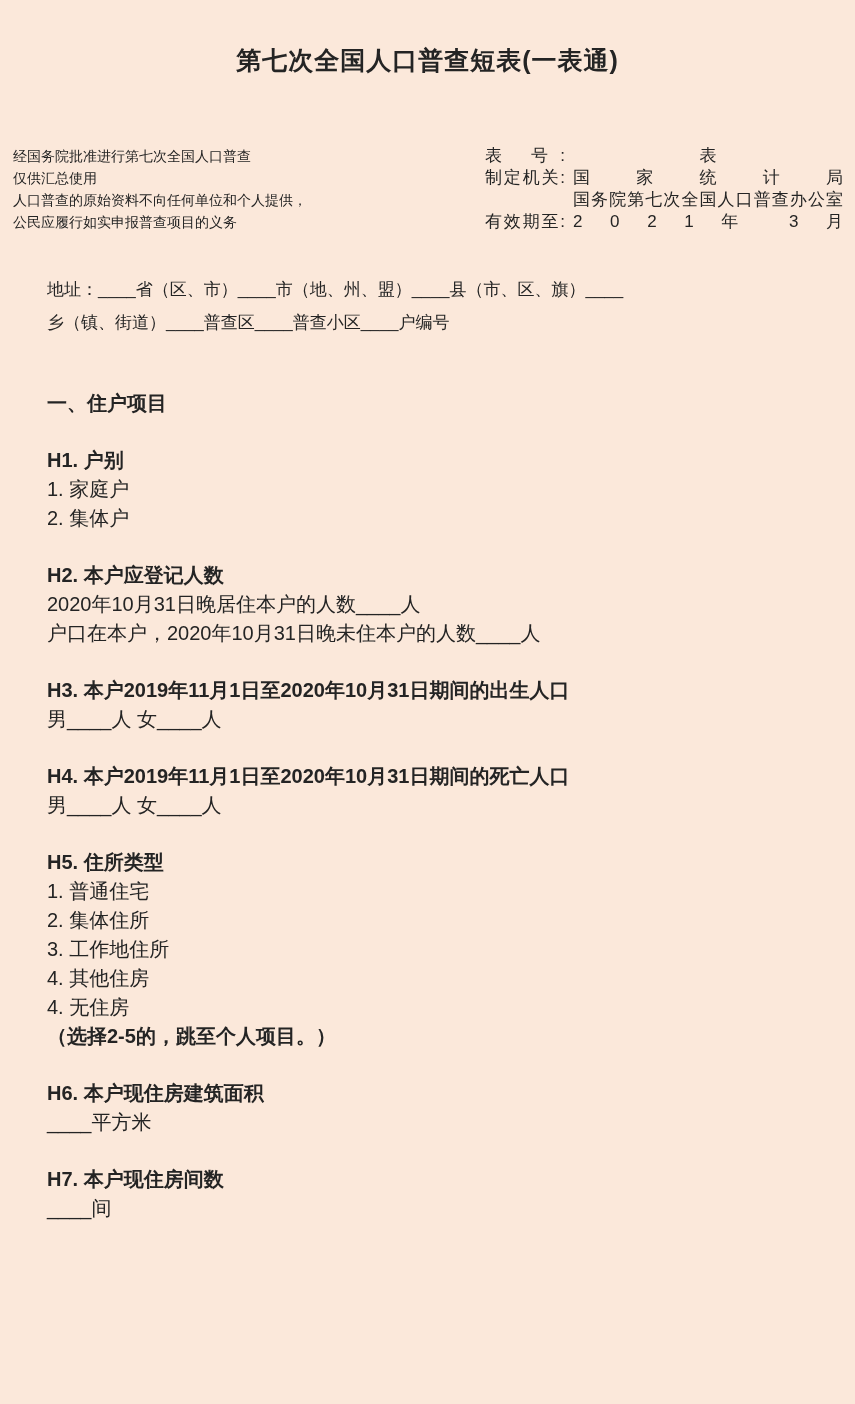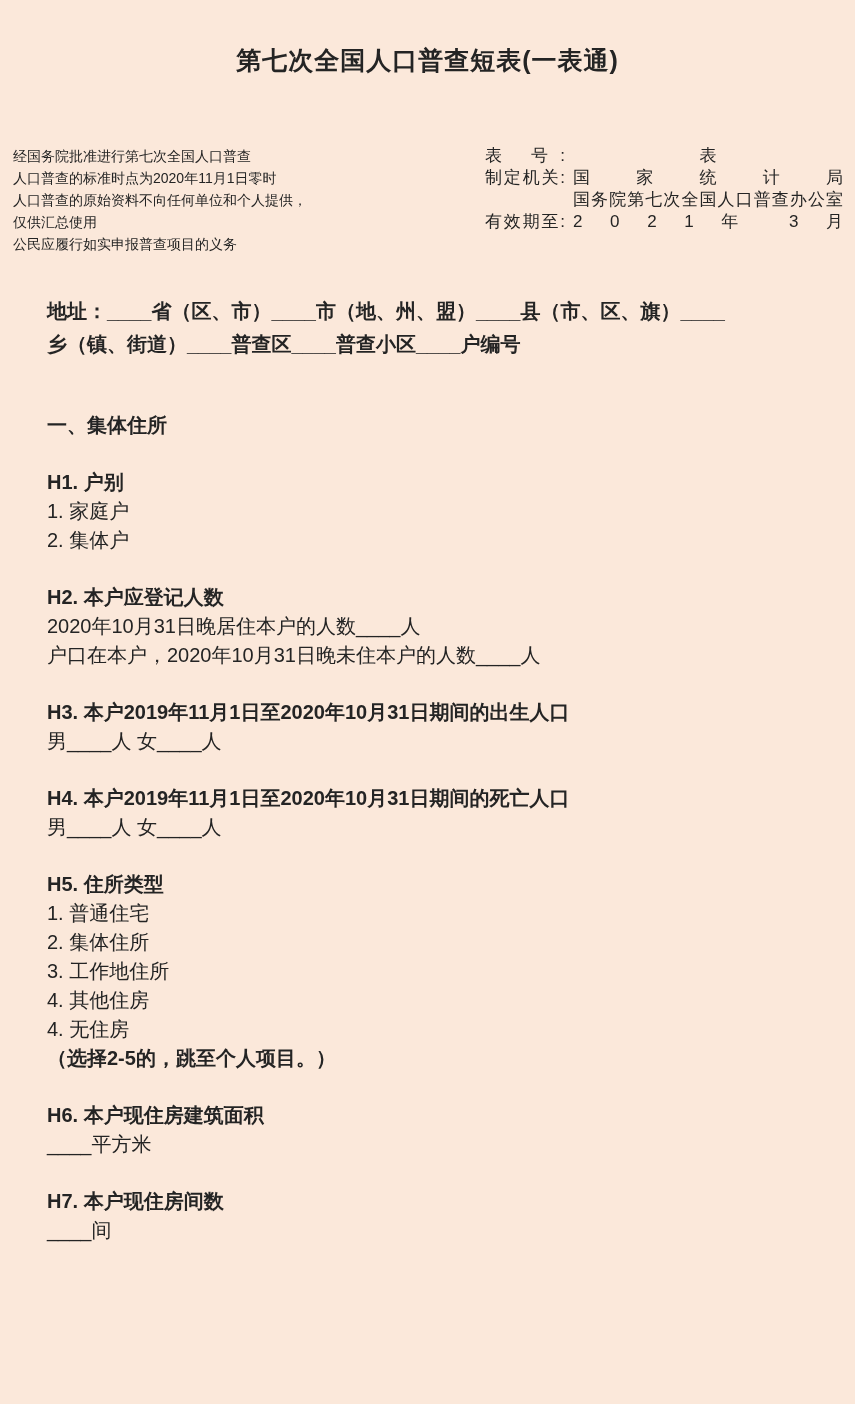--- a/index.html
+++ b/index.html
@@ -49,22 +49,22 @@
     text-align: justify;
     text-align-last: justify;
   }
   .meta-value.center {
     text-align: center;
     text-align-last: center;
   }
 
   .address {
     margin: 40px 48px 8px 47px;
-    font-weight: 700;
-    font-size: 20px;
+    font-weight: 400;
+    font-size: 17px;
     line-height: 33px;
   }
 
   .section-title {
     margin: 50px 0 0 47px;
     font-weight: 700;
     font-size: 20px;
     line-height: 29px;
   }
 
@@ -79,23 +79,22 @@
 </head>
 <body>
 
 <div class="page">
 
   <div class="title">第七次全国人口普查短表(一表通)</div>
 
   <div class="header-row">
     <div class="header-left">
       <div>经国务院批准进行第七次全国人口普查</div>
-      <div>人口普查的标准时点为2020年11月1日零时</div>
+      <div>仅供汇总使用</div>
       <div>人口普查的原始资料不向任何单位和个人提供，</div>
-      <div>仅供汇总使用</div>
       <div>公民应履行如实申报普查项目的义务</div>
     </div>
     <div class="header-right">
       <div class="meta-row">
         <span class="meta-label">表 号:</span>
         <span class="meta-value center">表</span>
       </div>
       <div class="meta-row">
         <span class="meta-label">制定机关:</span>
         <span class="meta-value">国 家 统 计 局</span>
@@ -109,21 +108,21 @@
         <span class="meta-value">2 0 2 1 年 3 月</span>
       </div>
     </div>
   </div>
 
   <div class="address">
     <div>地址：____省（区、市）____市（地、州、盟）____县（市、区、旗）____</div>
     <div>乡（镇、街道）____普查区____普查小区____户编号</div>
   </div>
 
-  <div class="section-title">一、集体住所</div>
+  <div class="section-title">一、住户项目</div>
 
   <div class="block">
     <div class="heading">H1. 户别</div>
     <div>1. 家庭户</div>
     <div>2. 集体户</div>
   </div>
 
   <div class="block">
     <div class="heading">H2. 本户应登记人数</div>
     <div>2020年10月31日晚居住本户的人数____人</div>

